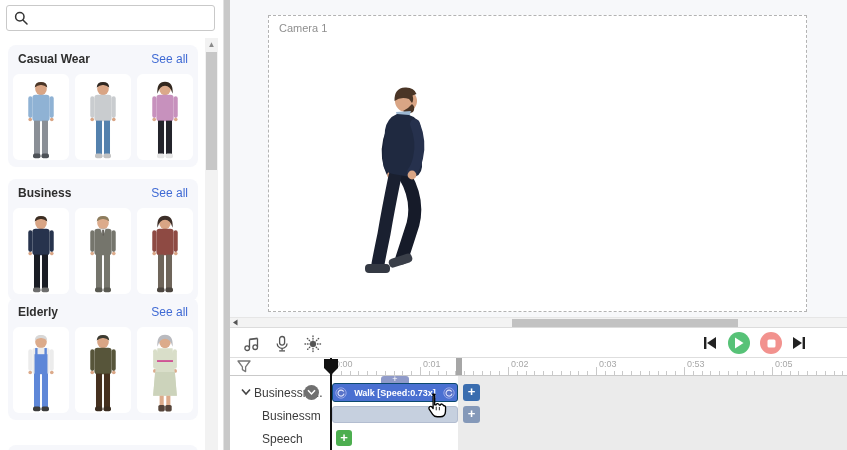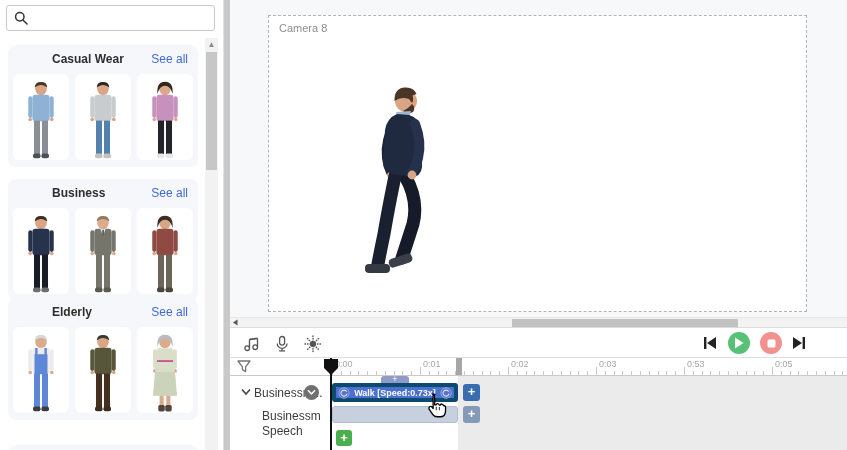--- a/index.html
+++ b/index.html
@@ -8,21 +8,21 @@
   .app { position: relative; width: 847px; height: 450px; background:#fff; overflow: hidden; }
   .abs { position: absolute; }
 
   
   .searchbox { left:6px; top:5px; width:209px; height:26px; border:1px solid #c9c9c9; border-radius:3px;
                background:#fff; display:flex; align-items:center; padding:0 7px; gap:6px; }
   .searchbox input { border:none; outline:none; flex:1; font-size:13px; color:#333; font-family:inherit; background:transparent; }
   .searchbox input::placeholder { color:#9a9a9a; }
   .card { left:8px; width:190px; height:122px; background:#f6f7fb; border-radius:8px; }
   .card-head { position:absolute; left:10px; right:10px; top:7px; display:flex; justify-content:space-between; align-items:center; }
-  .card-title { font-size:12px; font-weight:bold; color:#2e2e2e;margin-left:34px; }
+  .card-title { font-size:12px; font-weight:bold; color:#2e2e2e; }
   .see-all { font-size:12px; color:#3f6ad4; cursor:pointer;margin-left:12px; }
   .thumb-row { position:absolute; left:5px; top:29px; display:flex; gap:6px; }
   .thumb { width:56px; height:86px; background:#fff; border-radius:6px; display:flex; align-items:flex-end; justify-content:center; overflow:hidden; }
   .vscroll { left:205px; top:38px; width:13px; height:412px; background:#f2f2f2; }
   .vscroll .arrow { position:absolute; top:2px; left:2px; width:9px; height:9px; color:#8a8a8a; font-size:8px; line-height:9px; text-align:center; }
   .vscroll .thumbbar { position:absolute; left:1px; top:14px; width:11px; height:118px; background:#c7c7c7; }
   .divider { left:223px; top:0; width:7px; height:450px; background:#c9c9c9; border-left:1px solid #e2e2e2; }
 
   
   .canvas-bg { left:230px; top:0; width:617px; height:317px; background:#f7f8fa; }
@@ -46,21 +46,21 @@
   .end-marker { position:absolute; left:226px; top:0; width:6px; height:17px; background:#a6a6a6; }
 
   .tracks-bg { left:230px; top:376px; width:617px; height:74px; background:#ebebeb; }
   .track-labels { position:absolute; left:0; top:0; width:100px; height:74px; background:#fff; }
   .lane { position:absolute; left:100px; top:0; width:128px; height:74px; background:#fff; }
   .track-label { position:absolute; font-size:12px; color:#3c3c3c; cursor:pointer; }
   .badge { position:absolute; left:74px; top:9px; width:15px; height:15px; border-radius:50%; background:#707070; display:flex; align-items:center; justify-content:center; cursor:pointer; }
 
   .clip-tab { left:381px; top:376px; width:28px; height:8px; background:#8f9ac9; border-radius:3px 3px 0 0;
               color:#fff; font-size:9px; line-height:7px; text-align:center; cursor:pointer; }
-  .clip { left:332px; top:383px; width:126px; height:19px; background:#4a70d1; border:4px solid #0c4a6e; border-radius:3px;
+  .clip { left:332px; top:383px; width:126px; height:19px; background:#4a70d1; border:1px solid #0c4a6e; border-radius:3px;
           display:flex; align-items:center; justify-content:space-between; padding:0 2px; cursor:pointer; }
   .clip-text { flex:1; text-align:center; font-size:9px; font-weight:bold; color:#fff; white-space:nowrap; overflow:hidden; }
   .pos-bar { left:332px; top:406px; width:126px; height:17px; background:#c6d0df; border:1px solid #b3bdd0; border-radius:3px; cursor:pointer; }
   .plus-btn { position:absolute; width:17px; height:17px; border-radius:3px; color:#fff; font-size:13px; line-height:16px;
               text-align:center; font-weight:bold; cursor:pointer; }
   .playhead-line { left:330px; top:358px; width:2px; height:92px; background:#111; }
 </style>
 </head>
 <body>
 
@@ -246,21 +246,21 @@
 
   <div class="abs vscroll">
     <div class="arrow">▲</div>
     <div class="thumbbar"></div>
   </div>
 
   <div class="abs divider"></div>
 
   <div class="abs canvas-bg">
     <div class="abs camera-frame">
-      <span class="camera-label">Camera 8</span>
+      <span class="camera-label">Camera 1</span>
 
       <svg class="abs" style="left:74px; top:62px;" width="115" height="232" viewBox="0 0 115 232">
 
         <path d="M52,46 Q42,62 44,80 Q45,88 48,94" fill="none" stroke="#1a2338" stroke-width="10" stroke-linecap="round"></path>
         <circle cx="48.5" cy="97" r="4.4" fill="#d9a585"></circle>
 
         <path d="M62,98 Q76,122 70,146 Q63,168 59,180" fill="none" stroke="#161b29" stroke-width="13" stroke-linecap="round"></path>
         <path d="M52,98 Q45,132 41,156 Q37,175 35,186" fill="none" stroke="#1a2030" stroke-width="13" stroke-linecap="round"></path>
 
         <g transform="rotate(-18 58 184)">
@@ -412,21 +412,21 @@
       <svg class="abs" style="left:11px; top:12px;" width="10" height="8" viewBox="0 0 10 8">
         <polyline points="1,1.5 5,6 9,1.5" fill="none" stroke="#444" stroke-width="1.6"></polyline>
       </svg>
       <span class="track-label" style="left:24px; top:10px;">Businessm...</span>
       <div class="badge">
         <svg width="9" height="7" viewBox="0 0 9 7">
           <polyline points="1,1.2 4.5,5 8,1.2" fill="none" stroke="#fff" stroke-width="1.5"></polyline>
         </svg>
       </div>
       <span class="track-label" style="left:32px; top:33px;">Businessm</span>
-      <span class="track-label" style="left:32px; top:48px;">Speech</span>
+      <span class="track-label" style="left:32px; top:56px;">Speech</span>
     </div>
     <div class="lane"></div>
   </div>
 
   <div class="abs clip-tab">+</div>
 
   <div class="abs clip">
     <svg width="12" height="12" viewBox="0 0 12 12">
       <circle cx="6" cy="6" r="5.2" fill="#5872c8" stroke="#93a5e8" stroke-width="1"></circle>
       <path d="M8.6,4.6 A3,3 0 1 0 9,6.6" fill="none" stroke="#dfe5fb" stroke-width="1.1"></path>

